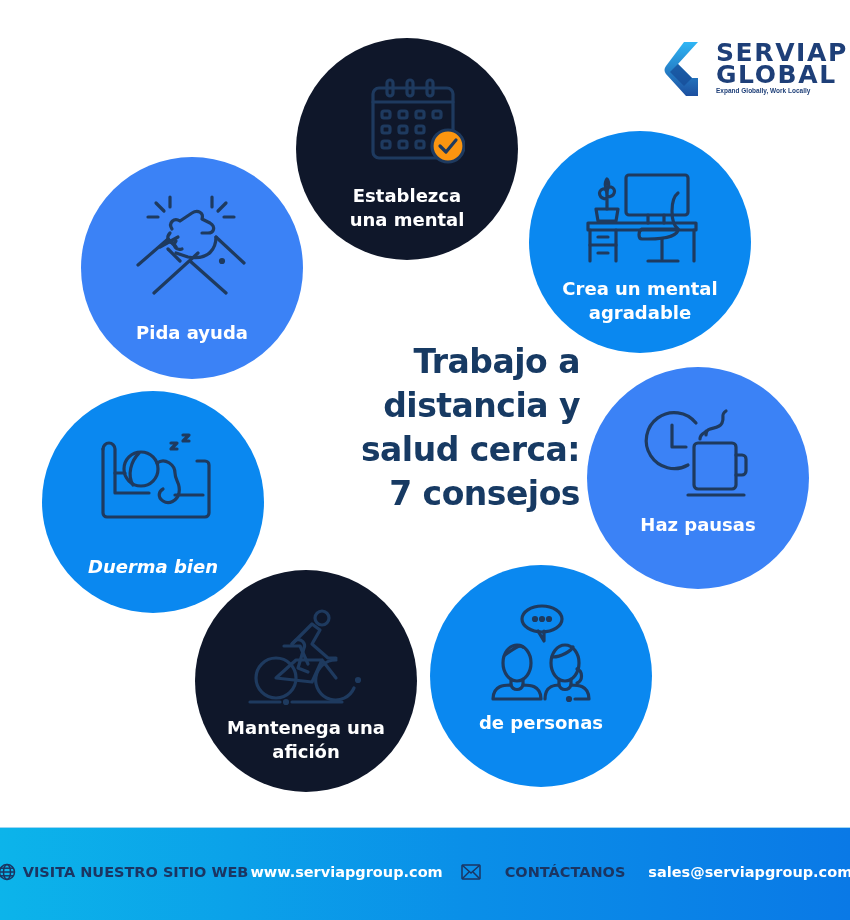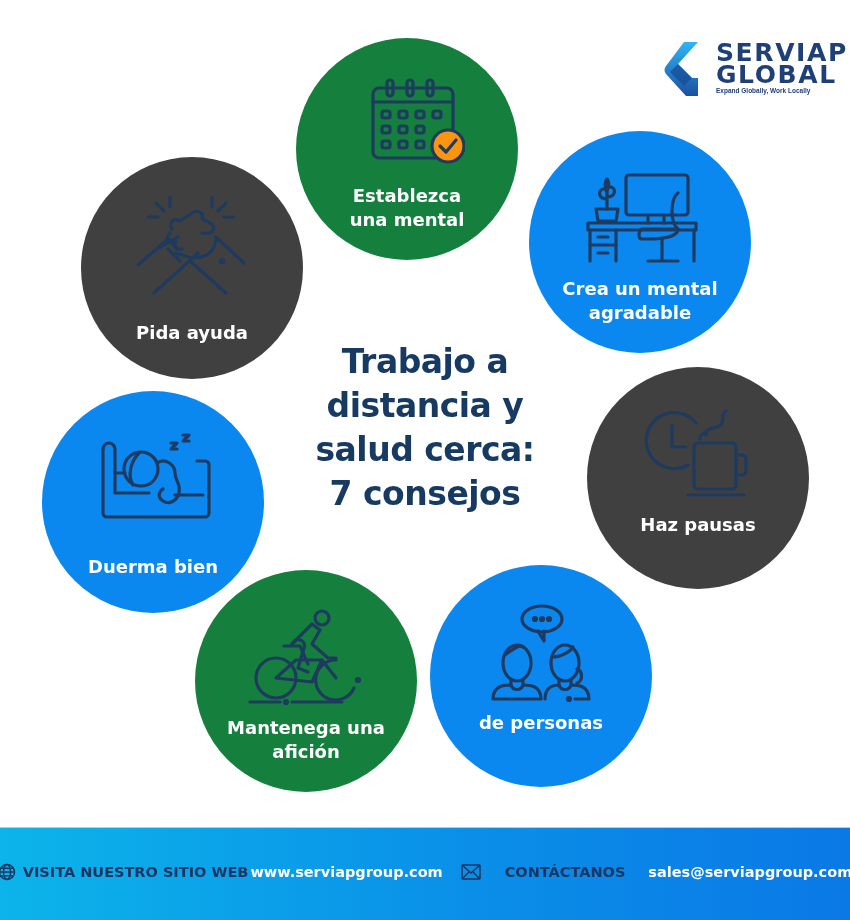--- a/index.html
+++ b/index.html
@@ -11,25 +11,25 @@
     .logo-text { position: absolute; left: 52px; top: 2px; color: #1b3a6b; }
     .logo-line1, .logo-line2 { display: block; font-family: "DejaVu Sans", sans-serif; font-size: 25px; font-weight: bold; letter-spacing: 1.6px; line-height: 22px; color: #1e3f78; }
     .logo-tag { display: block; font-size: 6.5px; font-weight: bold; color: #1e3f78; margin-top: 1px; white-space: nowrap; }
 
     .tip { position: absolute; width: 222px; height: 222px; border-radius: 50%; }
     .tip .icon { position: absolute; left: 50%; top: 38px; transform: translateX(-50%); width: 116px; height: 100px; }
     .tip .icon svg { width: 100%; height: 100%; }
     .tip-label { position: absolute; left: 0; right: 0; top: 146px; text-align: center; color: #ffffff; font-family: "DejaVu Sans", sans-serif; font-weight: bold; font-size: 18px; line-height: 24px; padding: 0 8px; }
     .tip-label.one-line { top: 164px; }
 
-    .orange { background: #15803d; }
+    .orange { background: #0f172a; }
     .blue { background: #0a88f0; }
-    .lightblue { background: #404040; }
-
-    .title { position: absolute; left: 270px; top: 340px; width: 310px; text-align: center; font-family: "DejaVu Sans", sans-serif; font-weight: bold; font-size: 33px; line-height: 44px; color: #173a63; letter-spacing: -0.5px; }
+    .lightblue { background: #3b82f6; }
+
+    .title { position: absolute; left: 270px; top: 340px; width: 310px; text-align: right; font-family: "DejaVu Sans", sans-serif; font-weight: bold; font-size: 33px; line-height: 44px; color: #173a63; letter-spacing: -0.5px; }
 
     .footer { position: absolute; left: 0; top: 827px; width: 850px; height: 93px; background: linear-gradient(90deg, #0cb4ea 0%, #0a8fe8 55%, #0a79e6 100%); border-top: 1px solid #9fd6f3; }
     .footer-row { position: absolute; left: 0; right: 0; top: 35px; display: flex; align-items: center; justify-content: center; gap: 0; font-family: "DejaVu Sans", sans-serif; font-size: 14.5px; font-weight: bold; white-space: nowrap; }
     .f-icon { width: 18px; height: 18px; display: inline-block; margin-right: 7px; }
     .f-label { color: #1b3562; margin-right: 2px; }
     .f-value { color: #ffffff; }
     .f-group { display: flex; align-items: center; }
     .f-group + .f-group { margin-left: 18px; gap: 17px; }
   </style>
 </head>
@@ -165,21 +165,21 @@
         <circle cx="38" cy="94" r="1.5" fill="#1e3a5f"></circle>
         <path d="M44 94 h50"></path>
     </svg>
   </div>
   <div class="tip-label">
     <div>Mantenega una</div>
     <div>afición</div>
   </div>
 </div>
 
-<div class="tip blue" style="left:42px; top:391px;">
+<div class="tip blue" style="left:42px; top:391px;font-style:italic;">
   <div class="icon">
     <svg viewBox="0 0 116 100" fill="none" stroke="#1e3a5f" stroke-width="3.2" stroke-linecap="round" stroke-linejoin="round">
       <path d="M8 20 a6 6 0 0 1 12 0 v44 h34"></path>
       <path d="M8 20 v64 a4 4 0 0 0 4 4 h98 a4 4 0 0 0 4 -4 v-48 a4 4 0 0 0 -4 -4 h-8"></path>
       <path d="M20 44 h10"></path>
       <circle cx="46" cy="40" r="17"></circle>
       <path d="M44 24 c-8 8 -12 22 -6 32"></path>
       <path d="M62 34 c8 -6 18 2 18 10 c0 8 6 10 4 20 c-2 8 -10 12 -16 8 c-6 -4 -4 -10 0 -12"></path>
       <path d="M80 66 h28"></path>
       <path d="M76 14 h6 l-6 6 h6 M88 6 h6 l-6 6 h6"></path>

